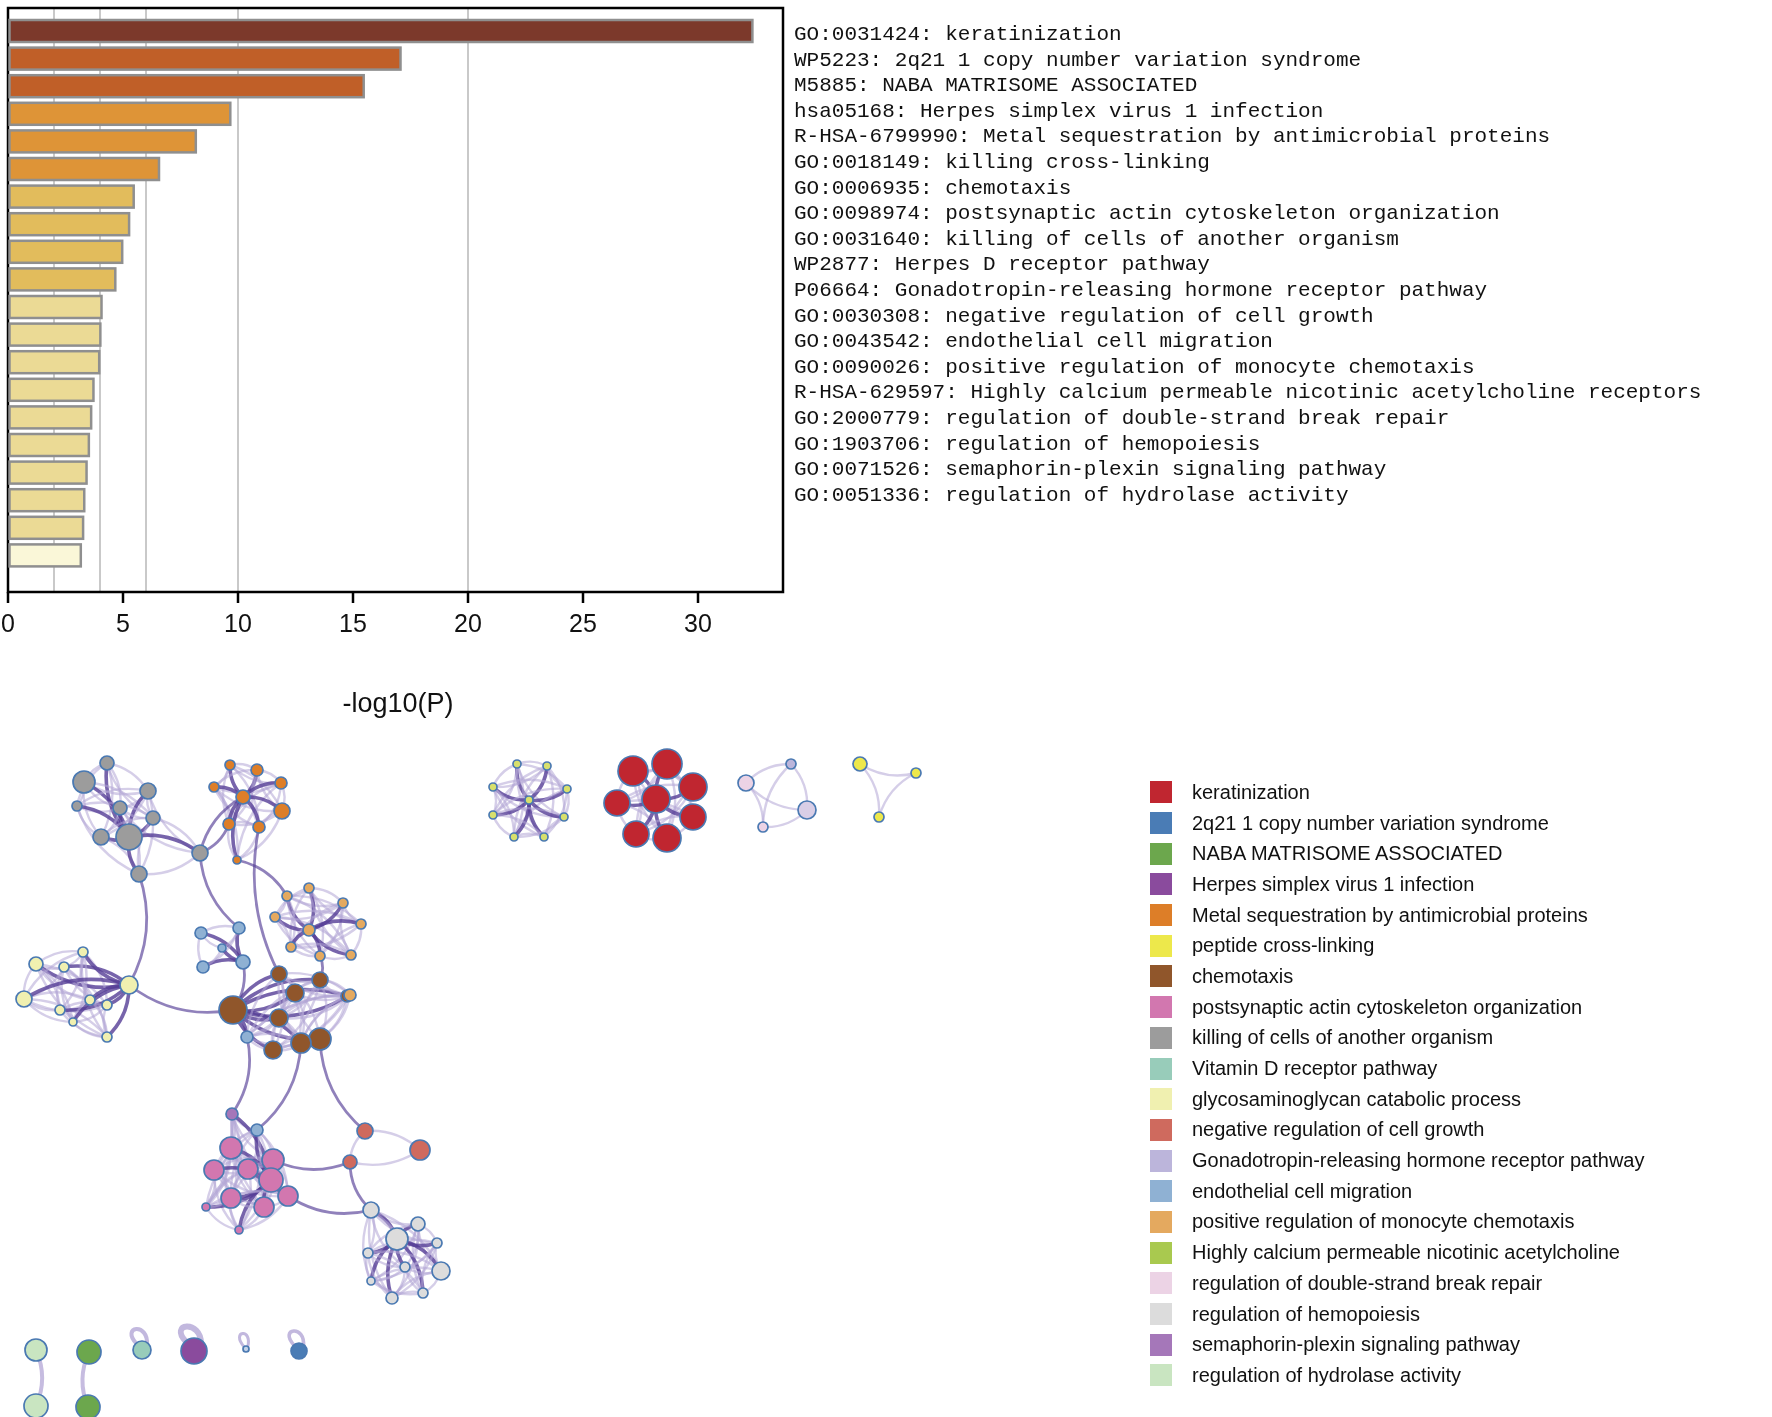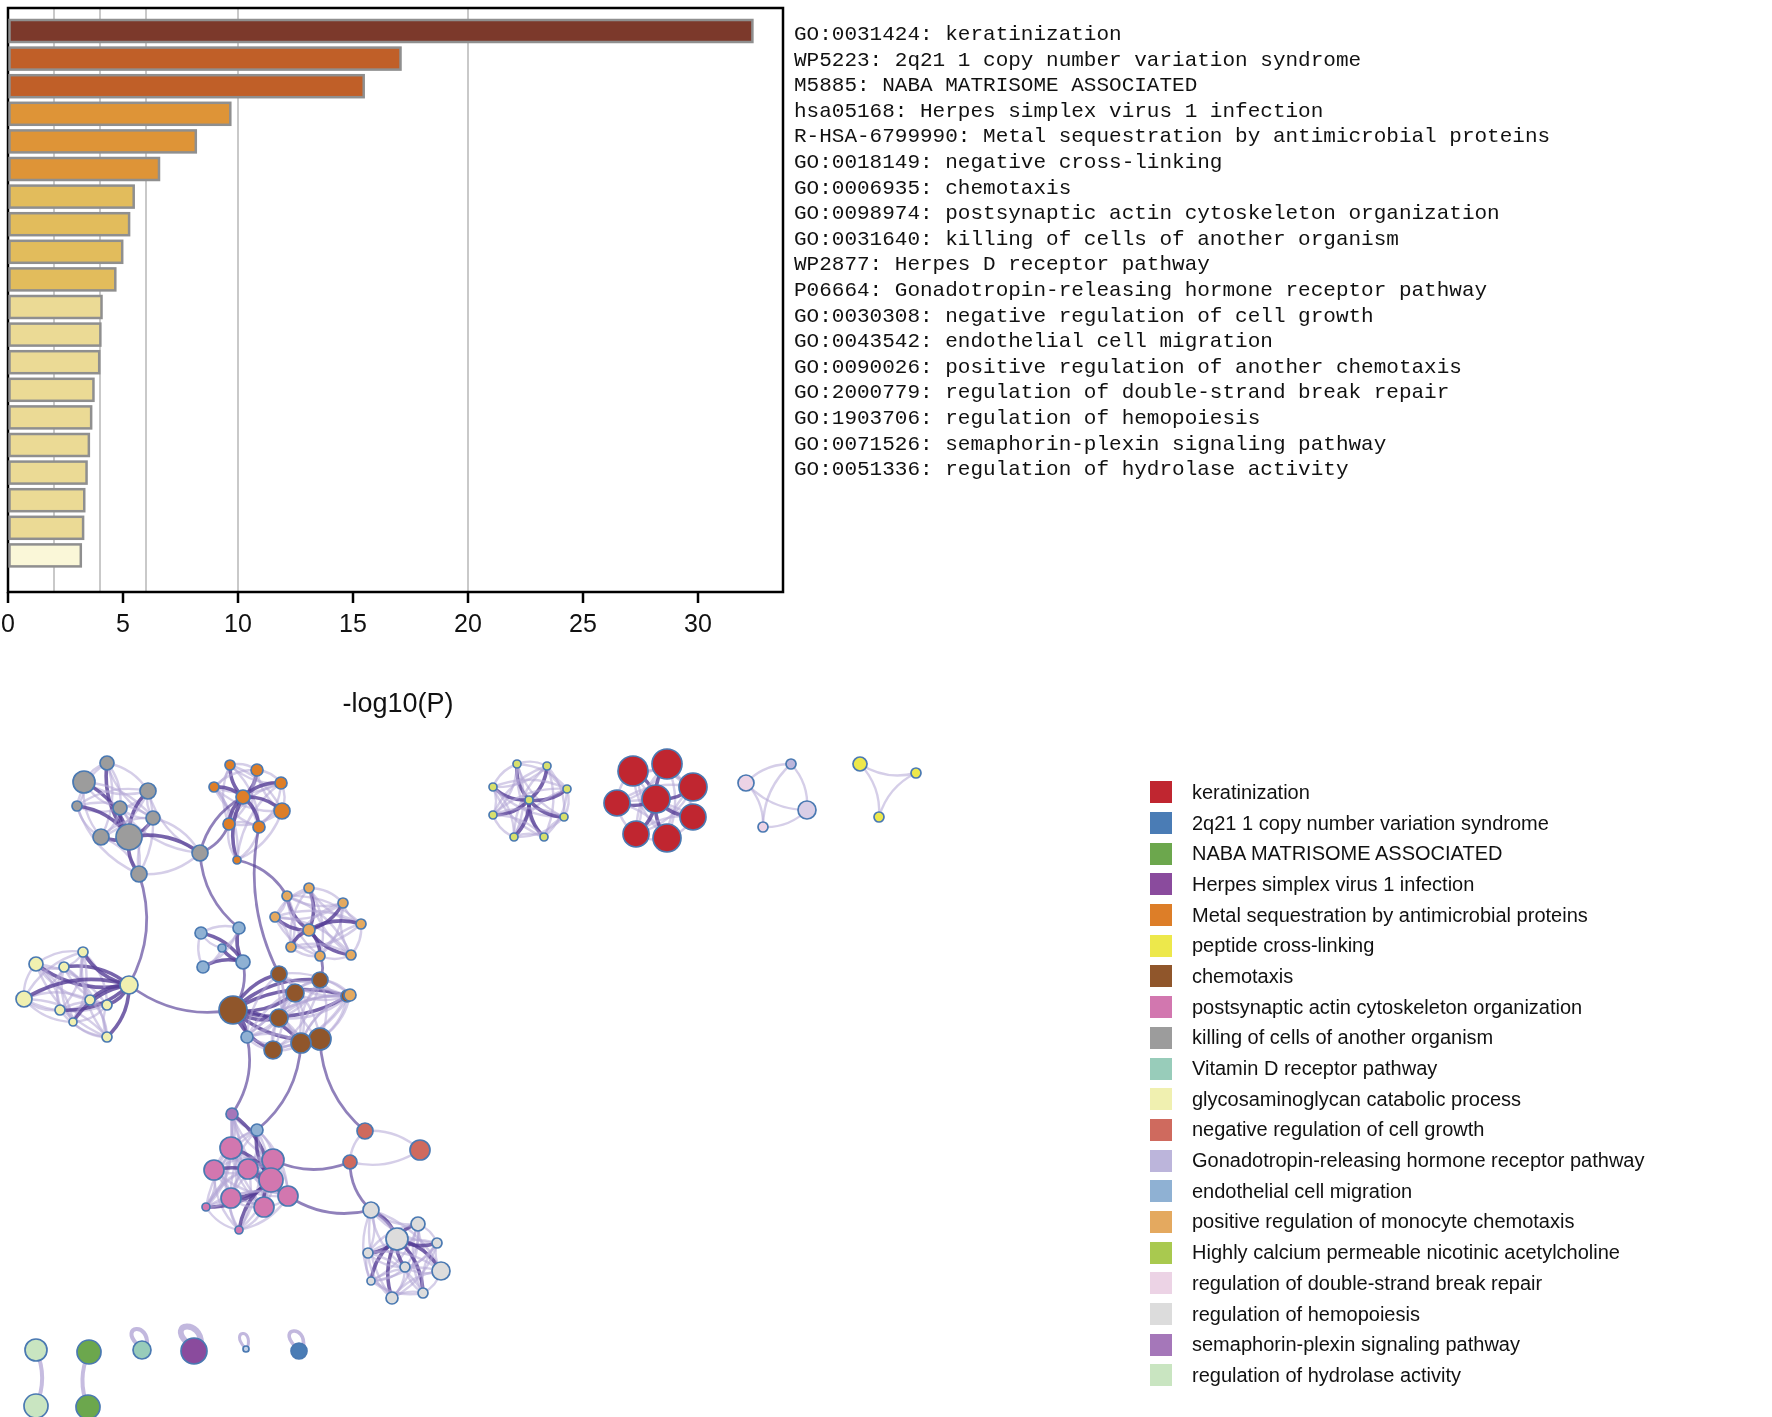--- a/index.html
+++ b/index.html
@@ -596,29 +596,30 @@
       <circle cx="194" cy="1351" r="13" fill="#8A4B9D" stroke="#4A79B2" stroke-width="1.7"></circle>
       <circle cx="246" cy="1349" r="3" fill="#C3D2E8" stroke="#4A79B2" stroke-width="1.7"></circle>
       <circle cx="299" cy="1351" r="8" fill="#4A7CB5" stroke="#4A79B2" stroke-width="1.7"></circle>
     </svg>
   <div id="bar-labels">
       <div class="row">GO:0031424: keratinization</div>
       <div class="row">WP5223: 2q21 1 copy number variation syndrome</div>
       <div class="row">M5885: NABA MATRISOME ASSOCIATED</div>
       <div class="row">hsa05168: Herpes simplex virus 1 infection</div>
       <div class="row">R-HSA-6799990: Metal sequestration by antimicrobial proteins</div>
-      <div class="row">GO:0018149: negative cross-linking</div>
+      <div class="row">GO:0018149: killing cross-linking</div>
       <div class="row">GO:0006935: chemotaxis</div>
       <div class="row">GO:0098974: postsynaptic actin cytoskeleton organization</div>
       <div class="row">GO:0031640: killing of cells of another organism</div>
       <div class="row">WP2877: Herpes D receptor pathway</div>
       <div class="row">P06664: Gonadotropin-releasing hormone receptor pathway</div>
       <div class="row">GO:0030308: negative regulation of cell growth</div>
       <div class="row">GO:0043542: endothelial cell migration</div>
-      <div class="row">GO:0090026: positive regulation of another chemotaxis</div>
+      <div class="row">GO:0090026: positive regulation of monocyte chemotaxis</div>
+      <div class="row">R-HSA-629597: Highly calcium permeable nicotinic acetylcholine receptors</div>
       <div class="row">GO:2000779: regulation of double-strand break repair</div>
       <div class="row">GO:1903706: regulation of hemopoiesis</div>
       <div class="row">GO:0071526: semaphorin-plexin signaling pathway</div>
       <div class="row">GO:0051336: regulation of hydrolase activity</div>
     </div>
   <div id="net-legend">
       <div class="li">
         <div class="sw" style="background: rgb(192, 38, 48);"></div>
         <div class="lb">keratinization</div>
       </div>

